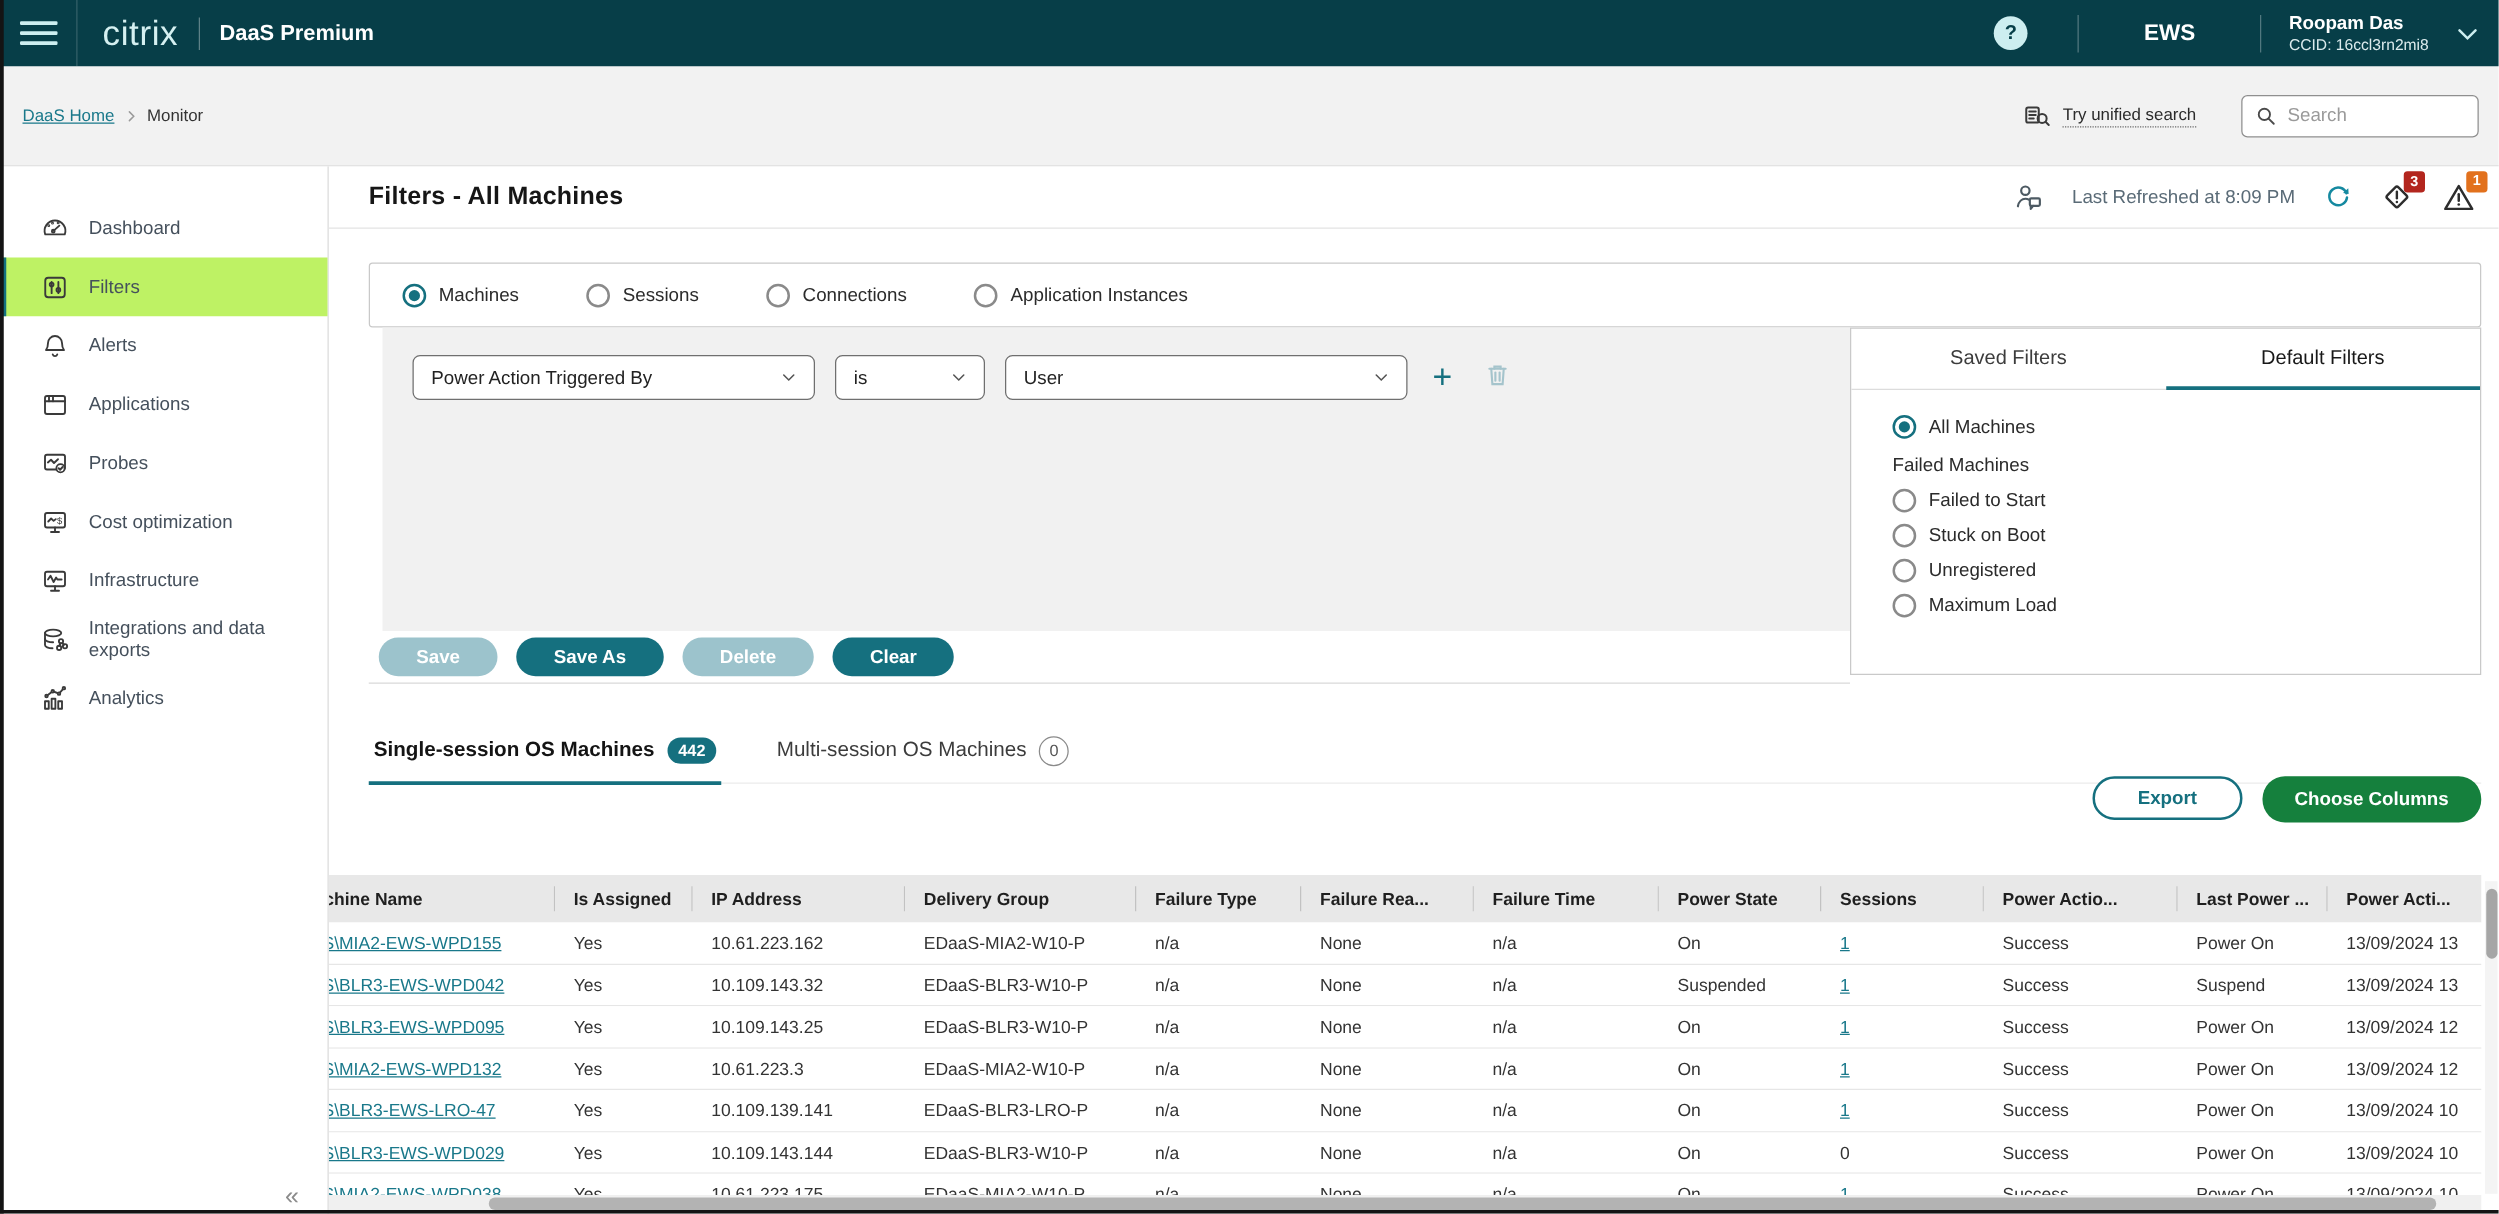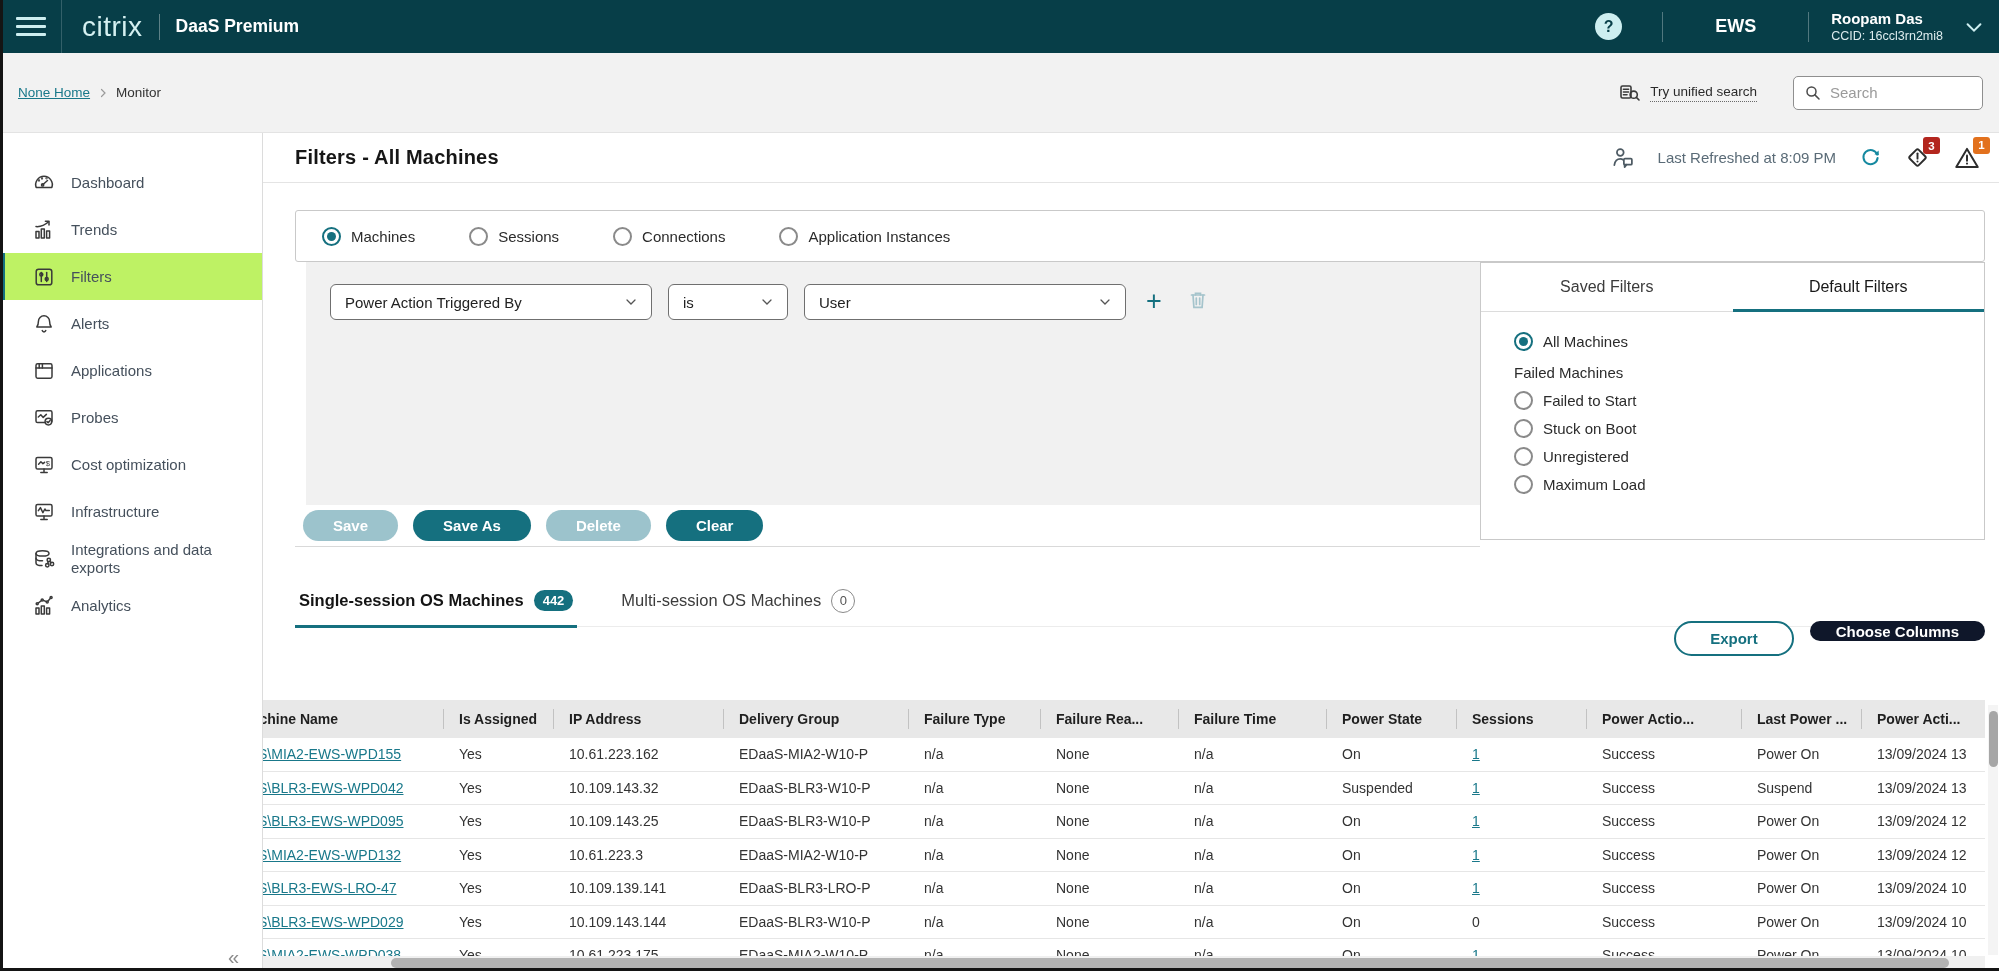--- a/index.html
+++ b/index.html
@@ -89,21 +89,21 @@
   
   .mtabs { position:absolute; left:32px; top:442px; right:14px; display:flex; gap:40px; border-bottom:1px solid #ececec; height:52px; }
   .mtab { display:flex; align-items:center; gap:10px; cursor:pointer; position:relative; padding:0 4px; }
   .mtab-label { font-size:16.5px; color:#3c3c3c; }
   .mtab.active .mtab-label { font-weight:700; color:#141414; }
   .mtab.active::after { content:""; position:absolute; left:0; right:0; bottom:-2px; height:3px; background:#15707f; }
   .pill-badge { background:#15707f; color:#fff; font-size:13px; font-weight:700; border-radius:11px; padding:3px 9px; }
   .circ-badge { width:24px; height:24px; border-radius:50%; border:1.5px solid #8a8a8a; color:#555; font-size:13px; display:flex; align-items:center; justify-content:center; }
   .table-ctl { position:absolute; right:14px; top:488px; display:flex; gap:16px; }
   .btn-outline { height:35px; border-radius:18px; border:2px solid #15707f; background:#fff; color:#15707f; font-size:15px; font-weight:700; padding:0 34px; cursor:pointer; font-family:"Liberation Sans",sans-serif; }
-  .btn-solid { height:20px; border-radius:18px; border:none; background:#0f172a; color:#fff; font-size:15px; font-weight:700; padding:0 26px; cursor:pointer; font-family:"Liberation Sans",sans-serif; }
+  .btn-solid { height:37px; border-radius:18px; border:none; background:#15803d; color:#fff; font-size:15px; font-weight:700; padding:0 26px; cursor:pointer; font-family:"Liberation Sans",sans-serif; }
 
   
   .table-zone { position:absolute; left:0; top:567px; width:1722px; height:256px; overflow:hidden; }
   .grid { position:absolute; left:-85px; top:0; width:2110px; }
   .g-head { display:flex; height:38px; background:#e8e8e8; align-items:center; }
   .g-hcell { font-size:14px; font-weight:700; color:#1f1f1f; padding-left:16px; position:relative; height:100%; display:flex; align-items:center; overflow:hidden; white-space:nowrap; cursor:pointer; }
   .g-hcell + .g-hcell::before { content:""; position:absolute; left:0; top:9px; bottom:9px; width:1px; background:#c2c2c2; }
   .g-hcell.first { padding-left:84px; }
   .g-hcell.first span { margin-left:-22px; }
   .g-row { display:flex; height:33.5px; background:#fff; border-bottom:1px solid #e6e6e6; align-items:center; }
@@ -148,21 +148,21 @@
     <div class="chev-down">
       <svg width="22" height="22" viewBox="0 0 24 24" fill="none" stroke="#cdeef0" stroke-width="2.2" stroke-linecap="round">
           <path d="M5 9l7 7 7-7"></path>
         </svg>
     </div>
   </div>
 </div>
 
 <div class="crumb-band">
   <div class="crumbs">
-    <span class="crumb-link">None Home</span>
+    <span class="crumb-link">DaaS Home</span>
     <svg width="12" height="12" viewBox="0 0 24 24" fill="none" stroke="#9a9a9a" stroke-width="2.4" stroke-linecap="round">
         <path d="M9 5l7 7-7 7"></path>
       </svg>
     <span class="crumb-cur">Monitor</span>
   </div>
   <div class="crumb-right">
     <div class="unified">
       <svg width="24" height="24" viewBox="0 0 24 24" fill="none" stroke="#3a3a3a" stroke-width="1.6" stroke-linecap="round">
         <rect x="3" y="5" width="10" height="12" rx="1.5"></rect>
           <line x1="5.4" y1="8.2" x2="10.6" y2="8.2"></line>
@@ -190,32 +190,20 @@
           <svg width="24" height="24" viewBox="0 0 24 24" fill="none" stroke="#3a3a3a" stroke-width="1.5" stroke-linecap="round" stroke-linejoin="round">
             <path d="M4.2 16.5a8.3 8.3 0 1 1 15.6 0z"></path>
             <line x1="11" y1="13.5" x2="15.5" y2="9.5"></line>
             <circle cx="10.6" cy="13.9" r="1.1"></circle>
             <circle cx="7" cy="9.5" r=".4"></circle>
             <circle cx="10" cy="7.5" r=".4"></circle>
             <circle cx="14.5" cy="7.3" r=".4"></circle>
           </svg>
         </span>
         <span class="nav-label">Dashboard</span>
-      </div>
-      <div class="nav-item">
-        <span class="nav-icon">
-          <svg width="24" height="24" viewBox="0 0 24 24" fill="none" stroke="#3a3a3a" stroke-width="1.5" stroke-linecap="round" stroke-linejoin="round">
-            <rect x="4" y="13.5" width="3" height="6.5"></rect>
-            <rect x="9.3" y="11" width="3" height="9"></rect>
-            <rect x="14.6" y="13" width="3" height="7"></rect>
-            <path d="M4 8.6c5 .4 9-1.5 12.6-4.8"></path>
-            <path d="M13.4 3.3H17V7"></path>
-          </svg>
-        </span>
-        <span class="nav-label">Trends</span>
       </div>
       <div class="nav-item active">
         <span class="nav-icon">
           <svg width="24" height="24" viewBox="0 0 24 24" fill="none" stroke="#3a3a3a" stroke-width="1.5" stroke-linecap="round" stroke-linejoin="round">
             <rect x="4.2" y="4.2" width="15.6" height="15.6" rx="2.4"></rect>
             <line x1="9.3" y1="7.5" x2="9.3" y2="16.5"></line>
             <circle cx="9.3" cy="9.6" r="1.5"></circle>
             <line x1="14.7" y1="7.5" x2="14.7" y2="16.5"></line>
             <circle cx="14.7" cy="13.9" r="1.5"></circle>
           </svg>

